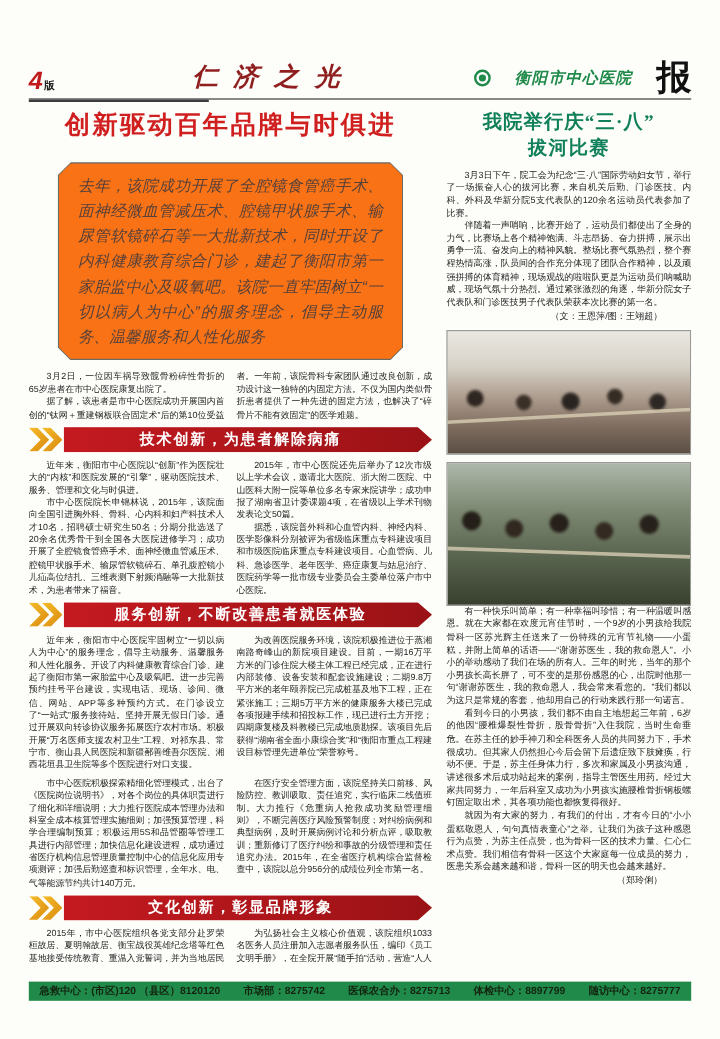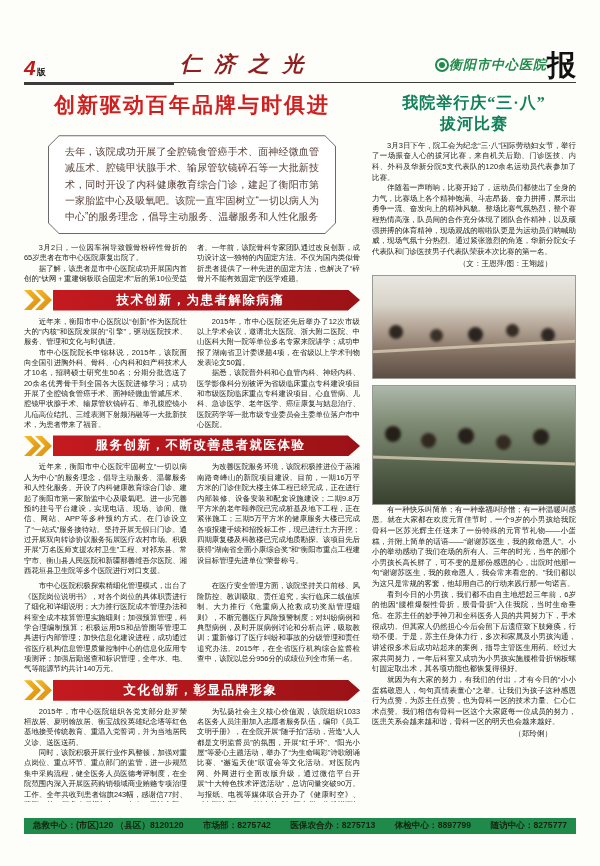--- a/index.html
+++ b/index.html
@@ -7,39 +7,39 @@
         font-family:"Liberation Sans","DejaVu Sans",sans-serif;color:#1d1d1d;
         overflow:hidden;box-sizing:border-box;padding:44px 24px 0;}
   
   .header{display:flex;align-items:flex-end;justify-content:space-between;
           border-bottom:1.5px solid #3c3c3c;padding-bottom:4px;position:relative;height:34px;}
   .header-rule{position:absolute;left:0;bottom:-3px;width:150px;height:2.5px;background:#3c3c3c;}
   .page-no{color:#c01a1a;font-weight:bold;font-size:21px;font-style:italic;line-height:1;}
   .page-no small{color:#222;font-size:9px;font-style:normal;font-weight:bold;margin-left:1px;}
   .masthead{font-family:"Liberation Serif","DejaVu Serif",serif;font-weight:bold;font-style:italic;
             color:#8f1f1f;font-size:21px;letter-spacing:13px;white-space:nowrap;transform:translateX(8px);}
-  .brand{display:flex;align-items:center;gap:0;}
+  .brand{display:flex;align-items:center;gap:20px;}
   .logo{width:14px;height:14px;border-radius:50%;border:2px solid #1f8a4a;box-sizing:border-box;
         display:flex;align-items:center;justify-content:center;background:#fff;}
   .logo i{display:block;width:6px;height:6px;border-radius:50%;background:#1f8a4a;}
   .brand-name{color:#1f8a4a;font-weight:bold;font-size:13px;font-style:italic;
               font-family:"Liberation Serif","DejaVu Serif",serif;letter-spacing:1px;}
   .brand-suffix{font-size:29px;font-weight:bold;color:#111;line-height:.9;
                 font-family:"Liberation Serif","DejaVu Serif",serif;}
   
   .content{display:flex;gap:12px;margin-top:7px;height:712px;overflow:hidden;}
   .col-left{width:336px;flex:none;}
   .col-right{width:204px;flex:none;}
   
   .headline{color:#d01f1f;font-size:21px;font-weight:bold;text-align:center;
             letter-spacing:2px;margin:3px 0 18px;line-height:1.15;}
   .intro-frame{background:#6a6a66;margin:0 24px 9px;padding:1px;
       clip-path:polygon(11px 0,calc(100% - 11px) 0,100% 11px,100% calc(100% - 11px),calc(100% - 11px) 100%,11px 100%,0 calc(100% - 11px),0 11px);}
-  .intro-box{background:#ffffff;padding:8px 16px;font-size:10px;line-height:1.62;color:#56403a;
-      text-align:justify;
+  .intro-box{background:#f97316;padding:8px 16px;font-size:13px;line-height:1.62;color:#56403a;
+      font-style:italic;text-align:justify;
       clip-path:polygon(10px 0,calc(100% - 10px) 0,100% 10px,100% calc(100% - 10px),calc(100% - 10px) 100%,10px 100%,0 calc(100% - 10px),0 10px);}
   .twocol{column-count:2;column-gap:10px;font-size:7.4px;line-height:1.4;text-align:justify;margin-bottom:5px;}
   .twocol p{margin:0;text-indent:2em;}
   .banner{display:flex;align-items:center;margin:4px 0 6px;height:21px;}
   .chevs{display:flex;margin-right:1px;flex:none;}
   .chev{width:17px;height:20px;background:linear-gradient(135deg,#f6bc2a,#d8890e);
         clip-path:polygon(0 0,42% 0,100% 50%,42% 100%,0 100%,58% 50%);}
   .chev+.chev{margin-left:-6px;}
   .banner-band{flex:1;height:21px;background:linear-gradient(90deg,#c41a20,#9a1216);
         clip-path:polygon(0 0,calc(100% - 12px) 0,100% 50%,calc(100% - 12px) 100%,0 100%);

